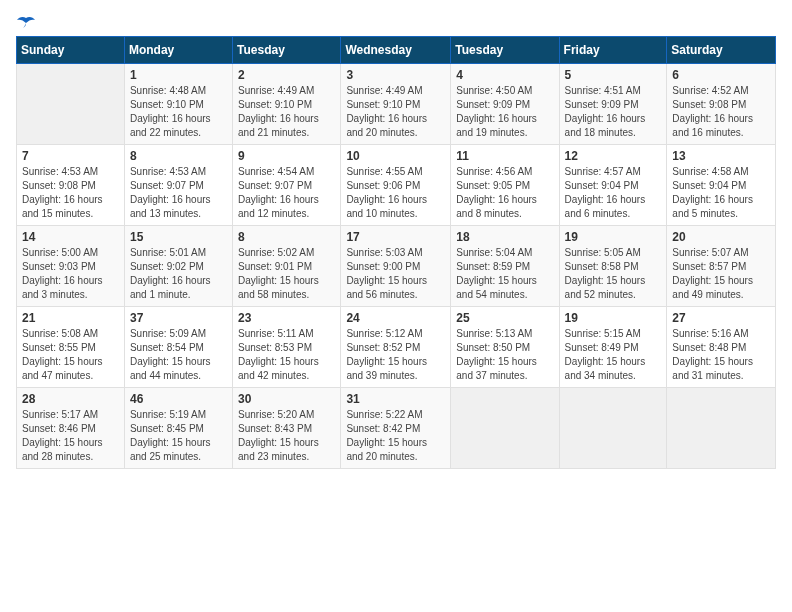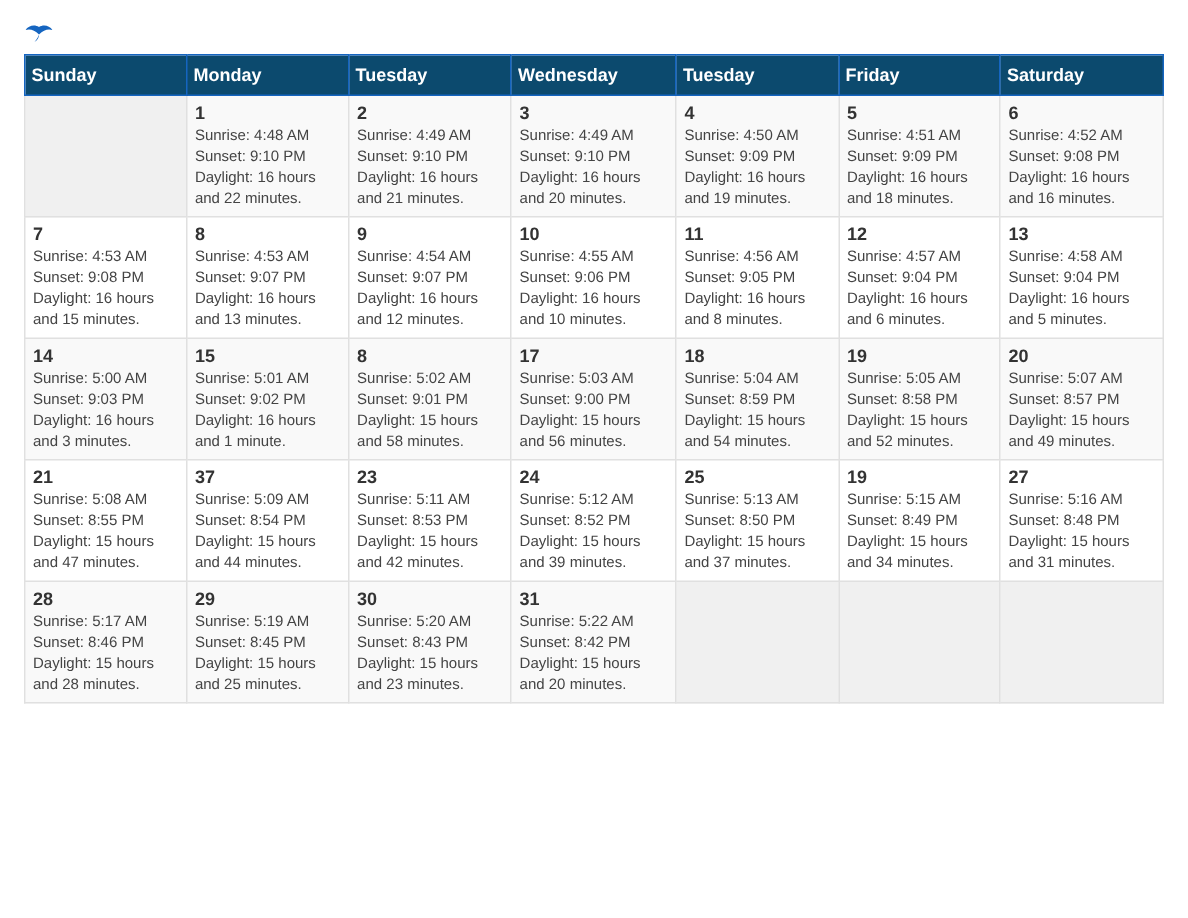--- a/index.html
+++ b/index.html
@@ -233,21 +233,21 @@
             <span class="day-number">27</span>
             <div class="day-info">Sunrise: 5:16 AM<br>Sunset: 8:48 PM<br>Daylight: 15 hours<br>and 31 minutes.</div>
           </td>
         </tr>
         <tr>
           <td>
             <span class="day-number">28</span>
             <div class="day-info">Sunrise: 5:17 AM<br>Sunset: 8:46 PM<br>Daylight: 15 hours<br>and 28 minutes.</div>
           </td>
           <td>
-            <span class="day-number">29</span>
+            <span class="day-number">46</span>
             <div class="day-info">Sunrise: 5:19 AM<br>Sunset: 8:45 PM<br>Daylight: 15 hours<br>and 25 minutes.</div>
           </td>
           <td>
             <span class="day-number">30</span>
             <div class="day-info">Sunrise: 5:20 AM<br>Sunset: 8:43 PM<br>Daylight: 15 hours<br>and 23 minutes.</div>
           </td>
           <td>
             <span class="day-number">31</span>
             <div class="day-info">Sunrise: 5:22 AM<br>Sunset: 8:42 PM<br>Daylight: 15 hours<br>and 20 minutes.</div>
           </td>

